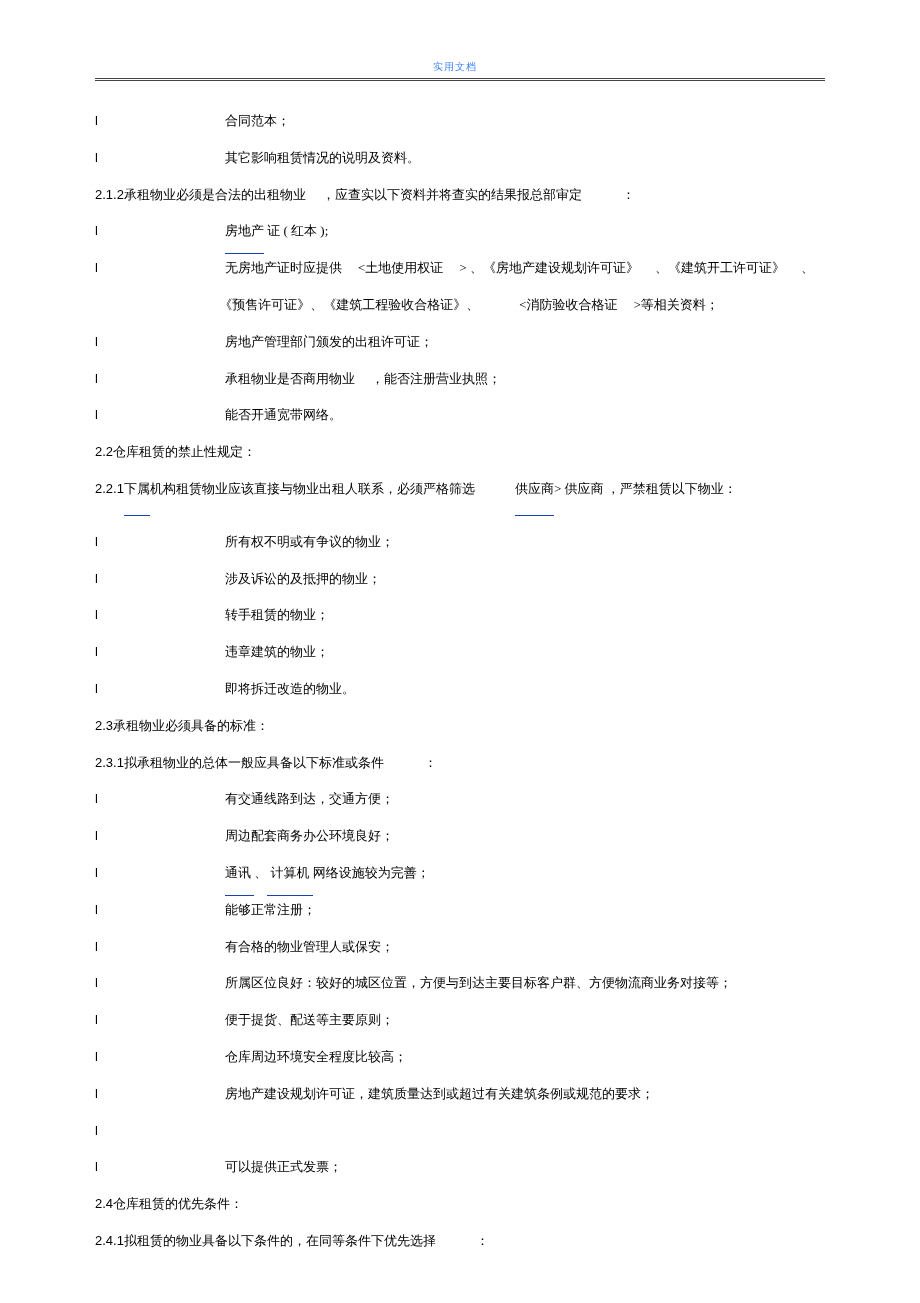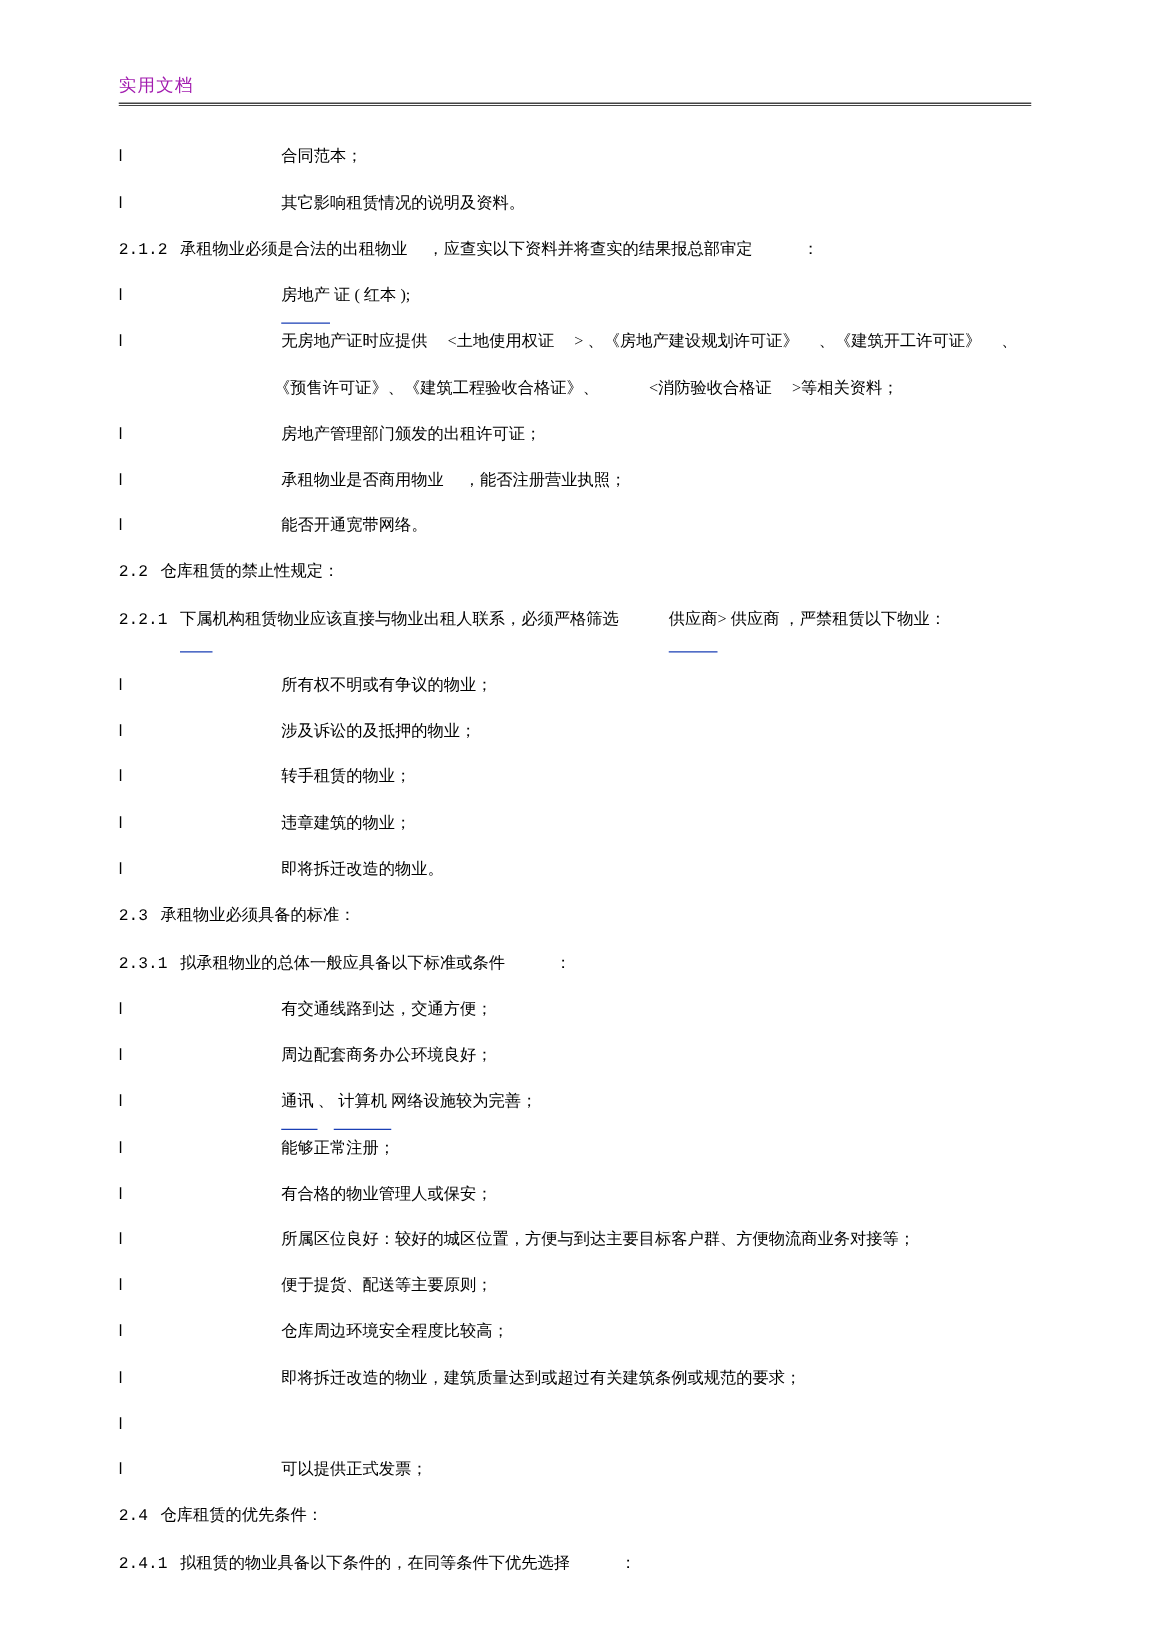--- a/index.html
+++ b/index.html
@@ -9,23 +9,23 @@
       font-family: "SimSun", "宋体", serif;
       font-size: 13px;
       color: #000;
       width: 920px;
     }
     .page {
       padding: 60px 95px 60px 95px;
       box-sizing: border-box;
     }
     .header {
-      text-align: left;
-      color: #a21caf;
-      font-size: 14px;
+      text-align: center;
+      color: #3b82f6;
+      font-size: 10px;
       padding-right: 10px;
       letter-spacing: 1px;
     }
     .hr-top {
       margin-top: 4px;
       border: none;
       height: 3px;
       background: repeating-linear-gradient(0deg, #444 0, #444 1px, transparent 1px, transparent 2px);
     }
     .content {
@@ -46,22 +46,21 @@
       color: #000;
     }
     .indent-bullet {
       padding-left: 120px;
     }
     .indent-sub {
       padding-left: 18px;
       justify-content: center;
     }
     .num {
-      font-family: Liberation Mono, monospace;
-      margin-right: 10px;
+      font-family: Liberation Sans, sans-serif;
     }
     .gap-md { margin-left: 16px; }
     .gap-lg { margin-left: 40px; }
     .gap-xl { margin-left: 40px; }
     .underline-blue {
       border-bottom: 1px solid #1a3fb5;
       padding-bottom: 15px;
     }
     .footer-dot {
       margin-top: 60px;
@@ -203,21 +202,21 @@
     <div class="line">
       <span class="bullet-mark">l</span>
       <span class="indent-bullet">便于提货、配送等主要原则；</span>
     </div>
     <div class="line">
       <span class="bullet-mark">l</span>
       <span class="indent-bullet">仓库周边环境安全程度比较高；</span>
     </div>
     <div class="line">
       <span class="bullet-mark">l</span>
-      <span class="indent-bullet">即将拆迁改造的物业，建筑质量达到或超过有关建筑条例或规范的要求；</span>
+      <span class="indent-bullet">房地产建设规划许可证，建筑质量达到或超过有关建筑条例或规范的要求；</span>
     </div>
     <div class="line">
       <span class="bullet-mark">l</span>
     </div>
     <div class="line">
       <span class="bullet-mark">l</span>
       <span class="indent-bullet">可以提供正式发票；</span>
     </div>
 
     <div class="line">

